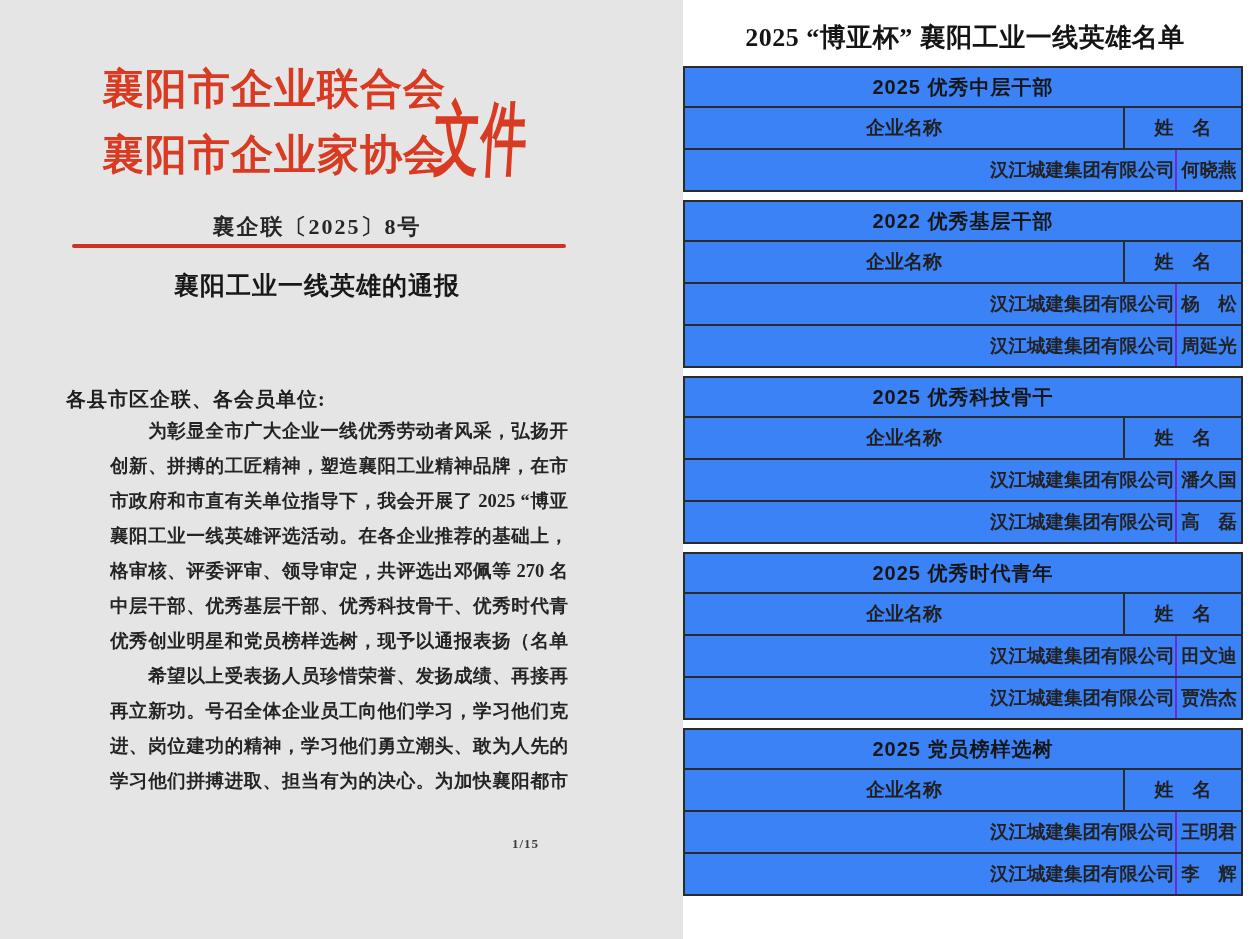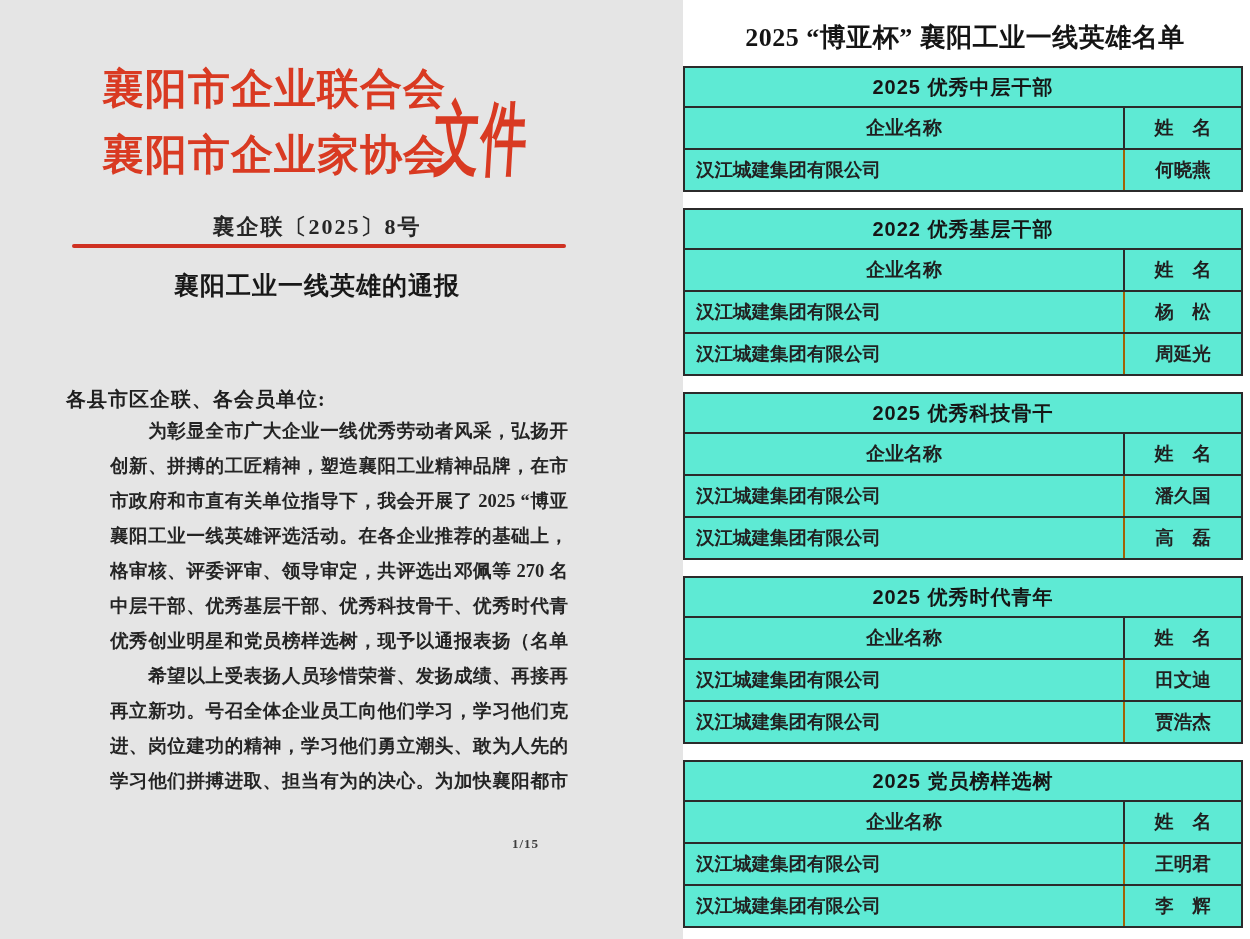--- a/index.html
+++ b/index.html
@@ -34,32 +34,32 @@
     text-align:justify;text-align-last:justify;overflow:hidden;margin-left:48px;
   }
   .page-num{position:absolute;left:512px;top:836px;font-size:13px;font-weight:700;color:#3d3d3d;letter-spacing:1px;}
   
   .page-right{position:absolute;left:683px;top:0;width:567px;height:939px;background:#fff;}
   .roster-title{
     position:absolute;left:2px;top:20px;width:560px;text-align:center;
     font-size:26px;font-weight:900;letter-spacing:0.5px;white-space:nowrap;color:#141414;
   }
   .tables{position:absolute;left:0;top:66px;width:560px;}
-  .sec{border:2px solid #2b2b2b;margin-bottom:16px;background:#5eead4;box-sizing:border-box;}
+  .sec{border:2px solid #2b2b2b;margin-bottom:8px;background:#3b82f6;box-sizing:border-box;}
   .sec-title{
     height:38px;line-height:38px;text-align:center;
     font-family:"Liberation Sans","DejaVu Sans",sans-serif;
     font-weight:700;font-size:20px;letter-spacing:1px;color:#161616;
   }
   .hrow,.drow{display:flex;border-top:2px solid #2b2b2b;height:42px;box-sizing:border-box;}
   .cell{line-height:40px;box-sizing:border-box;}
   .company-h{width:438px;text-align:center;font-family:"Liberation Sans","DejaVu Sans",sans-serif;font-weight:700;font-size:19px;}
   .name-h{flex:1;border-left:2px solid #2b2b2b;text-align:center;font-family:"Liberation Sans","DejaVu Sans",sans-serif;font-weight:700;font-size:19px;}
-  .company-c{width:438px;padding-left:11px;text-align:left;font-family:"Liberation Sans","DejaVu Sans",sans-serif;font-weight:600;font-size:18.5px;color:#222;}
-  .name-c{flex:1;border-left:2px solid #a16207;text-align:center;font-family:"Liberation Sans","DejaVu Sans",sans-serif;font-weight:600;font-size:18.5px;color:#222;}
+  .company-c{width:490px;padding-left:11px;text-align:right;font-family:"Liberation Sans","DejaVu Sans",sans-serif;font-weight:600;font-size:18.5px;color:#222;}
+  .name-c{flex:1;border-left:2px solid #6d28d9;text-align:center;font-family:"Liberation Sans","DejaVu Sans",sans-serif;font-weight:600;font-size:18.5px;color:#222;}
 </style>
 </head>
 <body>
 
 <div class="canvas">
 
   <div class="page-left">
 
     <div class="org-header">
 

